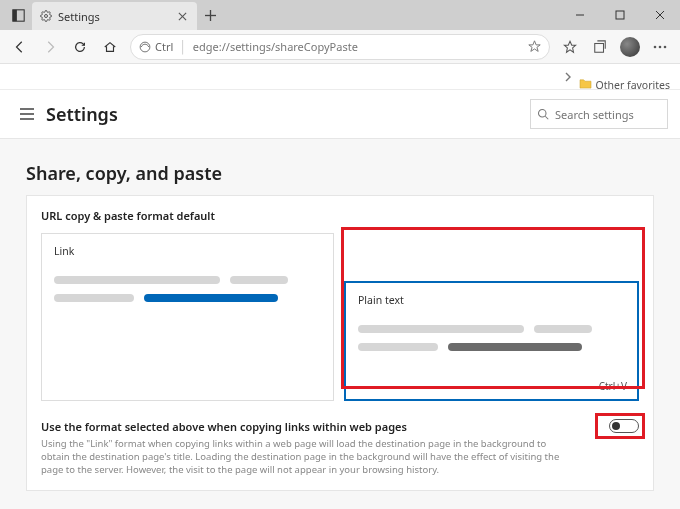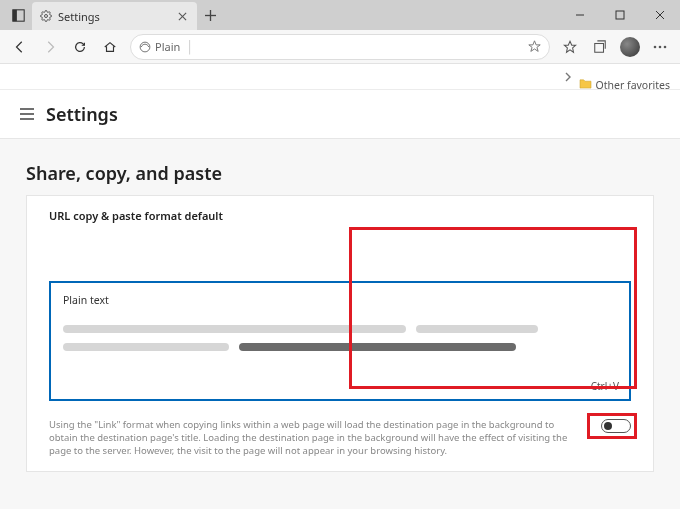--- a/index.html
+++ b/index.html
@@ -35,21 +35,21 @@
   .header-title { font-size:18px; font-weight:600; color:#222; }
   .search-wrap { margin-left:auto; width:138px; height:30px; border:1px solid #d8d8d8; background:#fff; display:flex; align-items:center; padding:0 6px; gap:6px; }
   .search-wrap input { border:none; outline:none; font-size:11px; width:100%; color:#333; }
   .divider { height:1px; background:#e6e6e6; }
 
   .page { padding: 22px 26px; background:#f7f7f7; }
   .page-title { font-size:18px; font-weight:600; color:#222; margin-bottom:10px; }
   .note { font-size:10.5px; color:#555; margin-bottom:14px; }
   .note a { color:#0067b8; text-decoration:underline; }
 
-  .card { background:#fff; border:1px solid #e5e5e5; padding: 12px 22px 14px; }
+  .card { background:#fff; border:1px solid #e5e5e5; padding: 12px 14px 14px; }
   .card-sub { font-size:11px; font-weight:600; color:#222; margin-bottom:10px; }
   .options { display:flex; gap:10px; }
   .option { flex:1; border:1px solid #ddd; background:#fff; padding: 10px 12px 10px; font-size:10.5px; color:#333; position:relative; min-height:120px; }
   .option.selected { border:2px solid #0067b8;margin-top:48px; }
   .opt-label { margin-bottom:18px; }
   .skel-row { display:flex; gap:10px; margin-bottom:10px; }
   .skel { height:8px; border-radius:4px; background:#d6d6d6; }
   .skel.dark { background:#6b6b6b; }
   .skel.blue { background:#0067b8; }
   .hl-box { position:absolute; border:3px solid #e01b24; pointer-events:none; }
@@ -144,23 +144,24 @@
     </div>
 
   <div class="addr-field">
     <span class="addr-prefix">
       <span>
           <svg width="12" height="12" viewBox="0 0 16 16">
             <circle cx="8" cy="8" r="6.5" fill="none" stroke="#666" stroke-width="1.2"></circle>
             <path d="M3 8c2-5 8-5 10 0" fill="none" stroke="#666" stroke-width="1.2"></path>
           </svg>
         </span>
-      <span>Plain</span>
+      <span>Ctrl</span>
     </span>
     <span class="addr-sep">│</span>
+    <span class="addr-url">edge://settings/shareCopyPaste</span>
     <span class="addr-star">
         <svg width="13" height="13" viewBox="0 0 16 16" fill="none" stroke="#777" stroke-width="1.2">
           <polygon points="8,1 10,6 15,6 11,9 12.5,14 8,11 3.5,14 5,9 1,6 6,6"></polygon>
         </svg>
       </span>
   </div>
 
   <div class="nav-btn">
       <svg width="14" height="14" viewBox="0 0 16 16" fill="none" stroke="#555" stroke-width="1.2">
         <polygon points="8,1.5 10,6 14.5,6 11,9 12,14 8,11.3 4,14 5,9 1.5,6 6,6"></polygon>
@@ -202,49 +203,70 @@
 
 <div class="header">
   <div class="ham">
       <svg width="14" height="12" viewBox="0 0 14 12" stroke="#333" stroke-width="1.4">
         <line x1="0" y1="1" x2="14" y2="1"></line>
         <line x1="0" y1="6" x2="14" y2="6"></line>
         <line x1="0" y1="11" x2="14" y2="11"></line>
       </svg>
     </div>
   <div class="header-title">Settings</div>
+  <div class="search-wrap">
+    <span>
+        <svg width="12" height="12" viewBox="0 0 16 16" fill="none" stroke="#777" stroke-width="1.4">
+          <circle cx="7" cy="7" r="5"></circle>
+          <line x1="11" y1="11" x2="15" y2="15"></line>
+        </svg>
+      </span>
+    <input type="text" placeholder="Search settings" style="">
+  </div>
 </div>
 <div class="divider"></div>
 
 <div class="page">
   <div class="page-title">Share, copy, and paste</div>
 
   <div class="card">
     <div class="card-sub">URL copy &amp; paste format default</div>
 
     <div style="position:relative;">
       <div class="options">
+        <div class="option">
+          <div class="opt-label">Link</div>
+          <div class="skel-row">
+              <div class="skel" style="width:62%;"></div>
+              <div class="skel" style="width:22%;"></div>
+            </div>
+          <div class="skel-row">
+              <div class="skel" style="width:30%;"></div>
+              <div class="skel blue" style="width:50%;"></div>
+            </div>
+        </div>
         <div class="option selected">
           <div class="opt-label">Plain text</div>
           <div class="skel-row">
               <div class="skel" style="width:62%;"></div>
               <div class="skel" style="width:22%;"></div>
             </div>
           <div class="skel-row">
               <div class="skel" style="width:30%;"></div>
               <div class="skel dark" style="width:50%;"></div>
             </div>
           <div class="shortcut">Ctrl+V</div>
         </div>
       </div>
       <div class="hl-box" style="top:-6px; left:300px; right:-6px; height:162px;"></div>
     </div>
 
     <div class="toggle-row">
       <div class="toggle-text">
+        <div class="toggle-title">Use the format selected above when copying links within web pages</div>
         <div class="toggle-desc">Using the "Link" format when copying links within a web page will load the destination page in the background to obtain the destination page's title. Loading the destination page in the background will have the effect of visiting the page to the server. However, the visit to the page will not appear in your browsing history.</div>
       </div>
       <div class="toggle-wrap">
         <div class="switch">
             <div class="knob"></div>
           </div>
         <div class="hl-small" style="top:-6px; left:-6px; right:-6px; bottom:-6px;"></div>
       </div>
     </div>
   </div>

